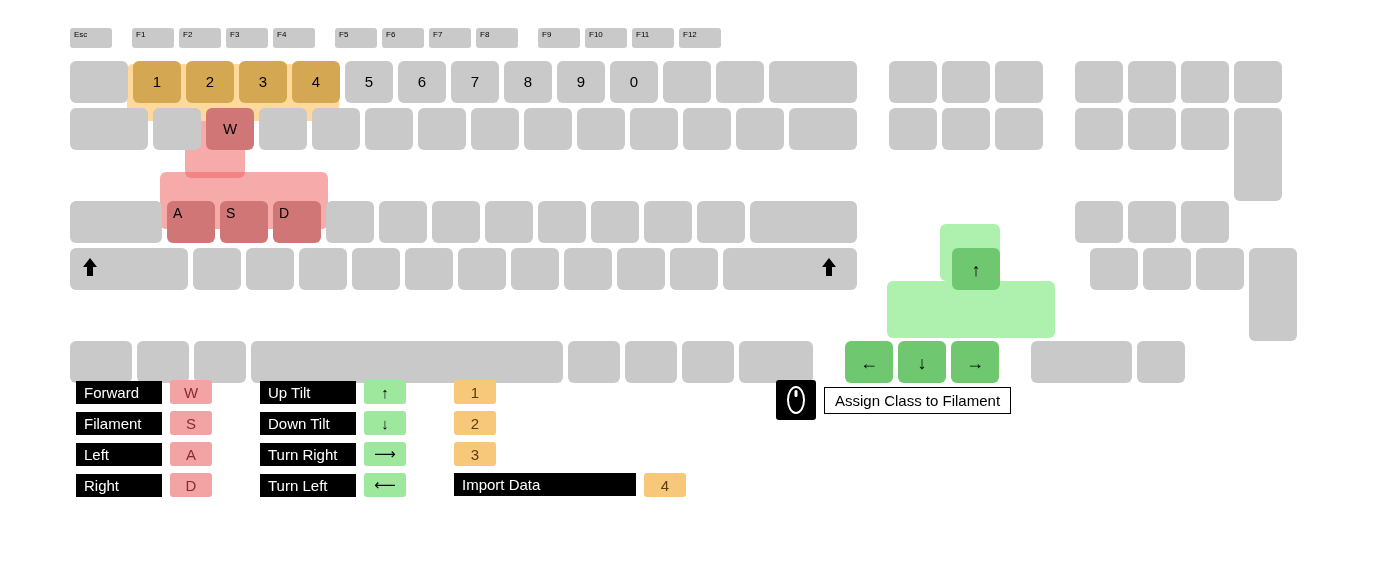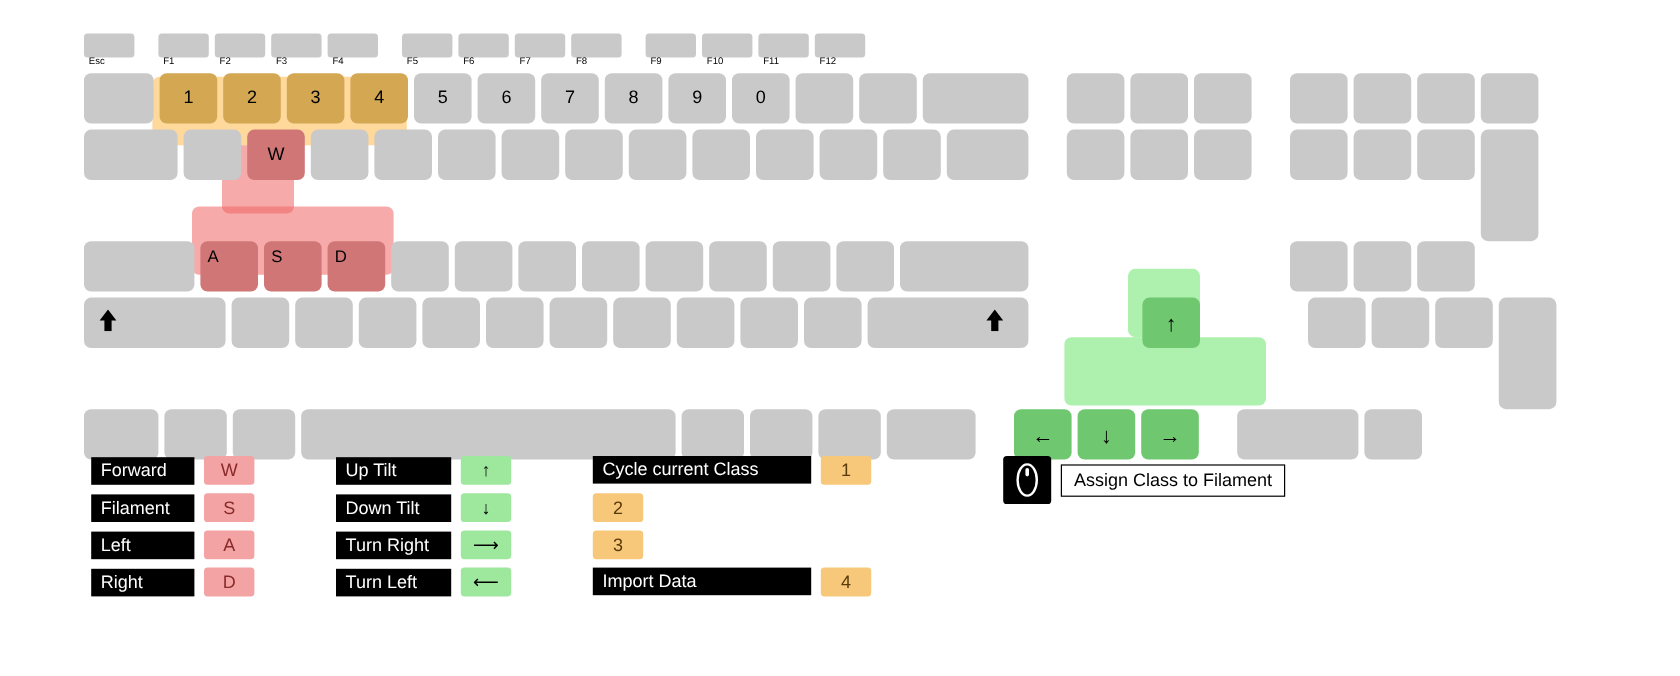--- a/index.html
+++ b/index.html
@@ -3,30 +3,30 @@
 <meta charset="utf-8">
 <style>
   html,body{margin:0;padding:0;background:#fff;font-family:"Helvetica Neue",Arial,sans-serif;color:#000;}
   .page{width:1400px;height:563px;position:relative;}
   .keyboard{position:absolute;left:70px;top:28px;width:1260px;}
   .row{display:flex;gap:5px;margin-bottom:5px;align-items:flex-start;}
   .key{background:#c9c9c9;border-radius:6px;height:42px;width:48px;position:relative;}
   .key-label{position:absolute;left:6px;top:4px;font-size:14px;}
   .key-label.center{left:0;right:0;text-align:center;top:12px;font-size:15px;}
   .fkey{width:42px;height:20px;border-radius:3px;background:#c9c9c9;font-size:8px;position:relative;}
-  .fkey .lbl{position:absolute;left:4px;top:18px;font-size:8px;}
+  .fkey .lbl{position:absolute;left:4px;top:2px;font-size:8px;}
   .hl{position:absolute;border-radius:6px;}
   .hl.orange{background:rgba(255,190,90,0.6);}
   .hl.red{background:rgba(240,100,100,0.55);}
   .hl.green{background:rgba(120,230,120,0.6);}
   .key.orange-inner{background:#d4a753;}
   .key.red-inner{background:#d07676;}
   .key.green-inner{background:#6fc76f;}
   .shift-arrow{position:absolute;color:#000;font-size:18px;left:12px;top:10px;}
-  .legend{position:absolute;left:76px;top:380px;display:flex;gap:68px;}
+  .legend{position:absolute;left:76px;top:380px;display:flex;gap:48px;}
   .legend-col{display:flex;flex-direction:column;gap:7px;}
   .legend-col.wide .legend-row{align-items:flex-start}
   .legend-row{display:flex;align-items:center;gap:8px;}
   .legend-label{background:#000;color:#fff;padding:3px 8px;font-size:15px;min-width:70px;text-align:left;}
   .legend-label.xl{min-width:166px;padding:3px 8px;}
   .legend-key{width:42px;height:24px;border-radius:3px;display:flex;align-items:center;justify-content:center;font-size:15px;}
   .legend-key.red{background:#f3a3a3;color:#8a2b2b;}
   .legend-key.green{background:#9ee89e;color:#000;}
   .legend-key.orange{background:#f7c77a;color:#5a3b0c;}
   .mouse-block{display:flex;align-items:center;gap:8px;padding-left:42px;}
@@ -295,21 +295,20 @@
         <div class="legend-key green">⟶</div>
       </div>
       <div class="legend-row">
         <div class="legend-label" style="min-width:80px">Turn Left</div>
         <div class="legend-key green">⟵</div>
       </div>
     </div>
 
     <div class="legend-col wide">
       <div class="legend-row">
-        <div class="legend-label xl">Cycle current Class</div>
         <div class="legend-key orange">1</div>
       </div>
       <div class="legend-row">
         <div class="legend-key orange">2</div>
       </div>
       <div class="legend-row">
         <div class="legend-key orange">3</div>
       </div>
       <div class="legend-row">
         <div class="legend-label xl">Import Data</div>

